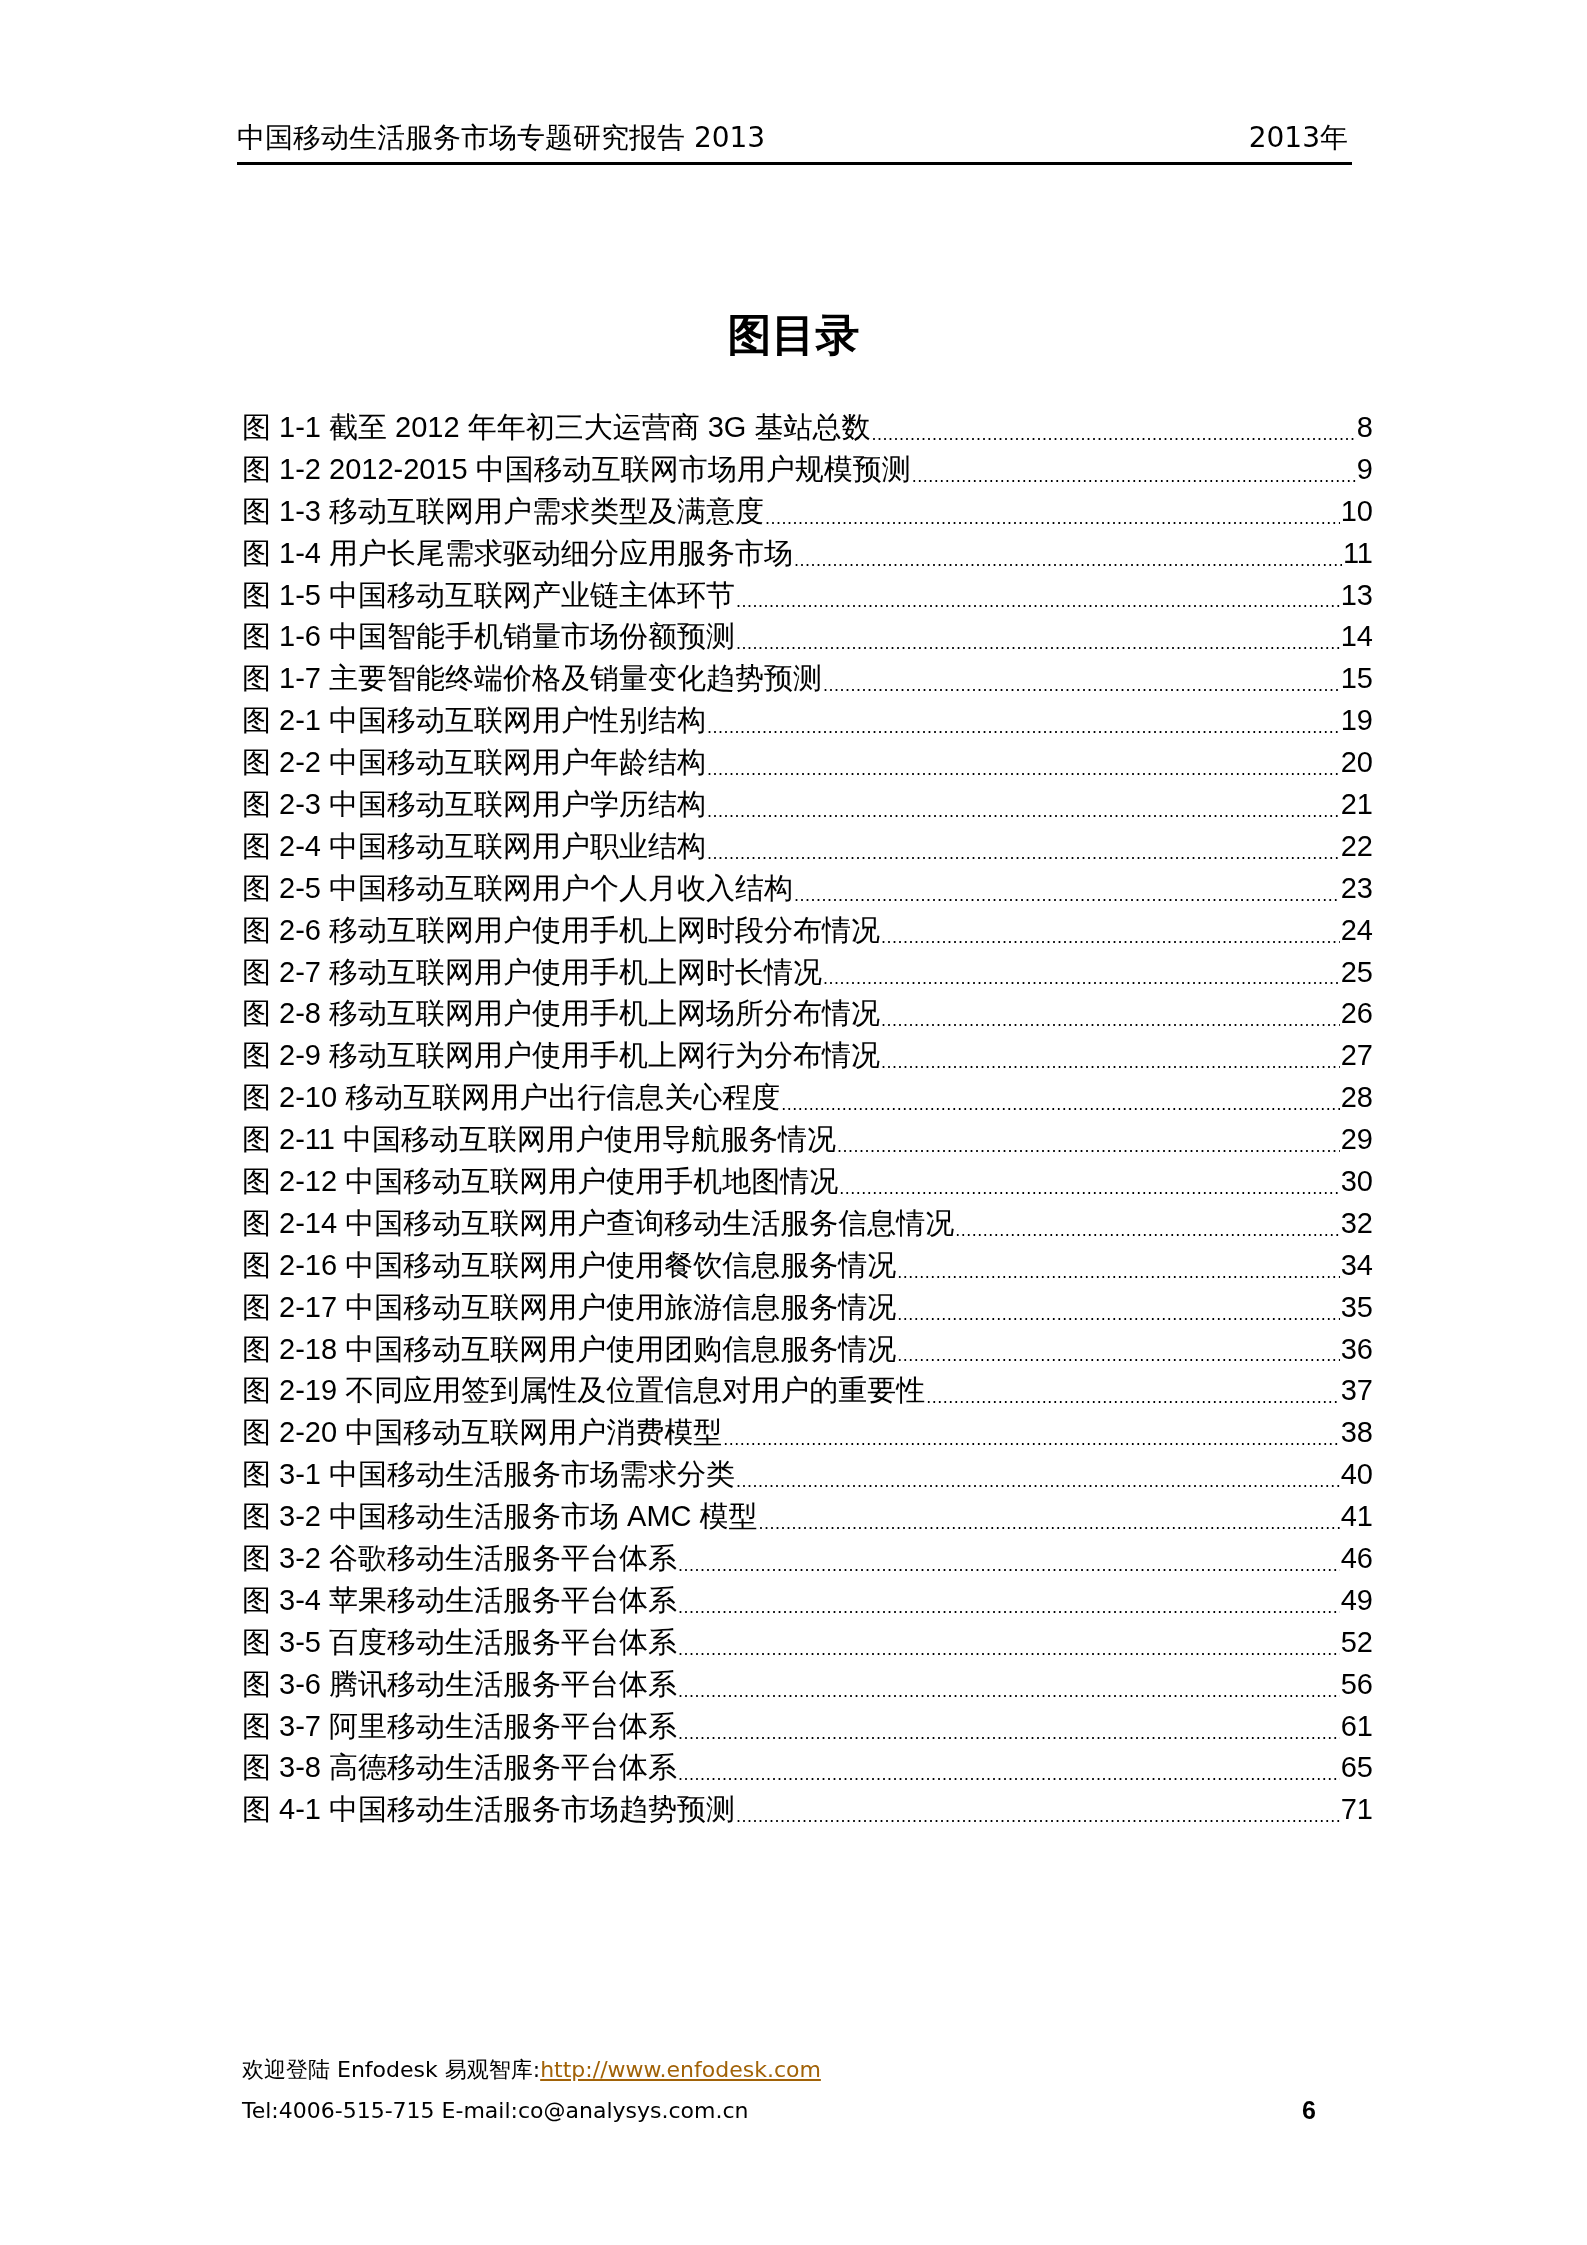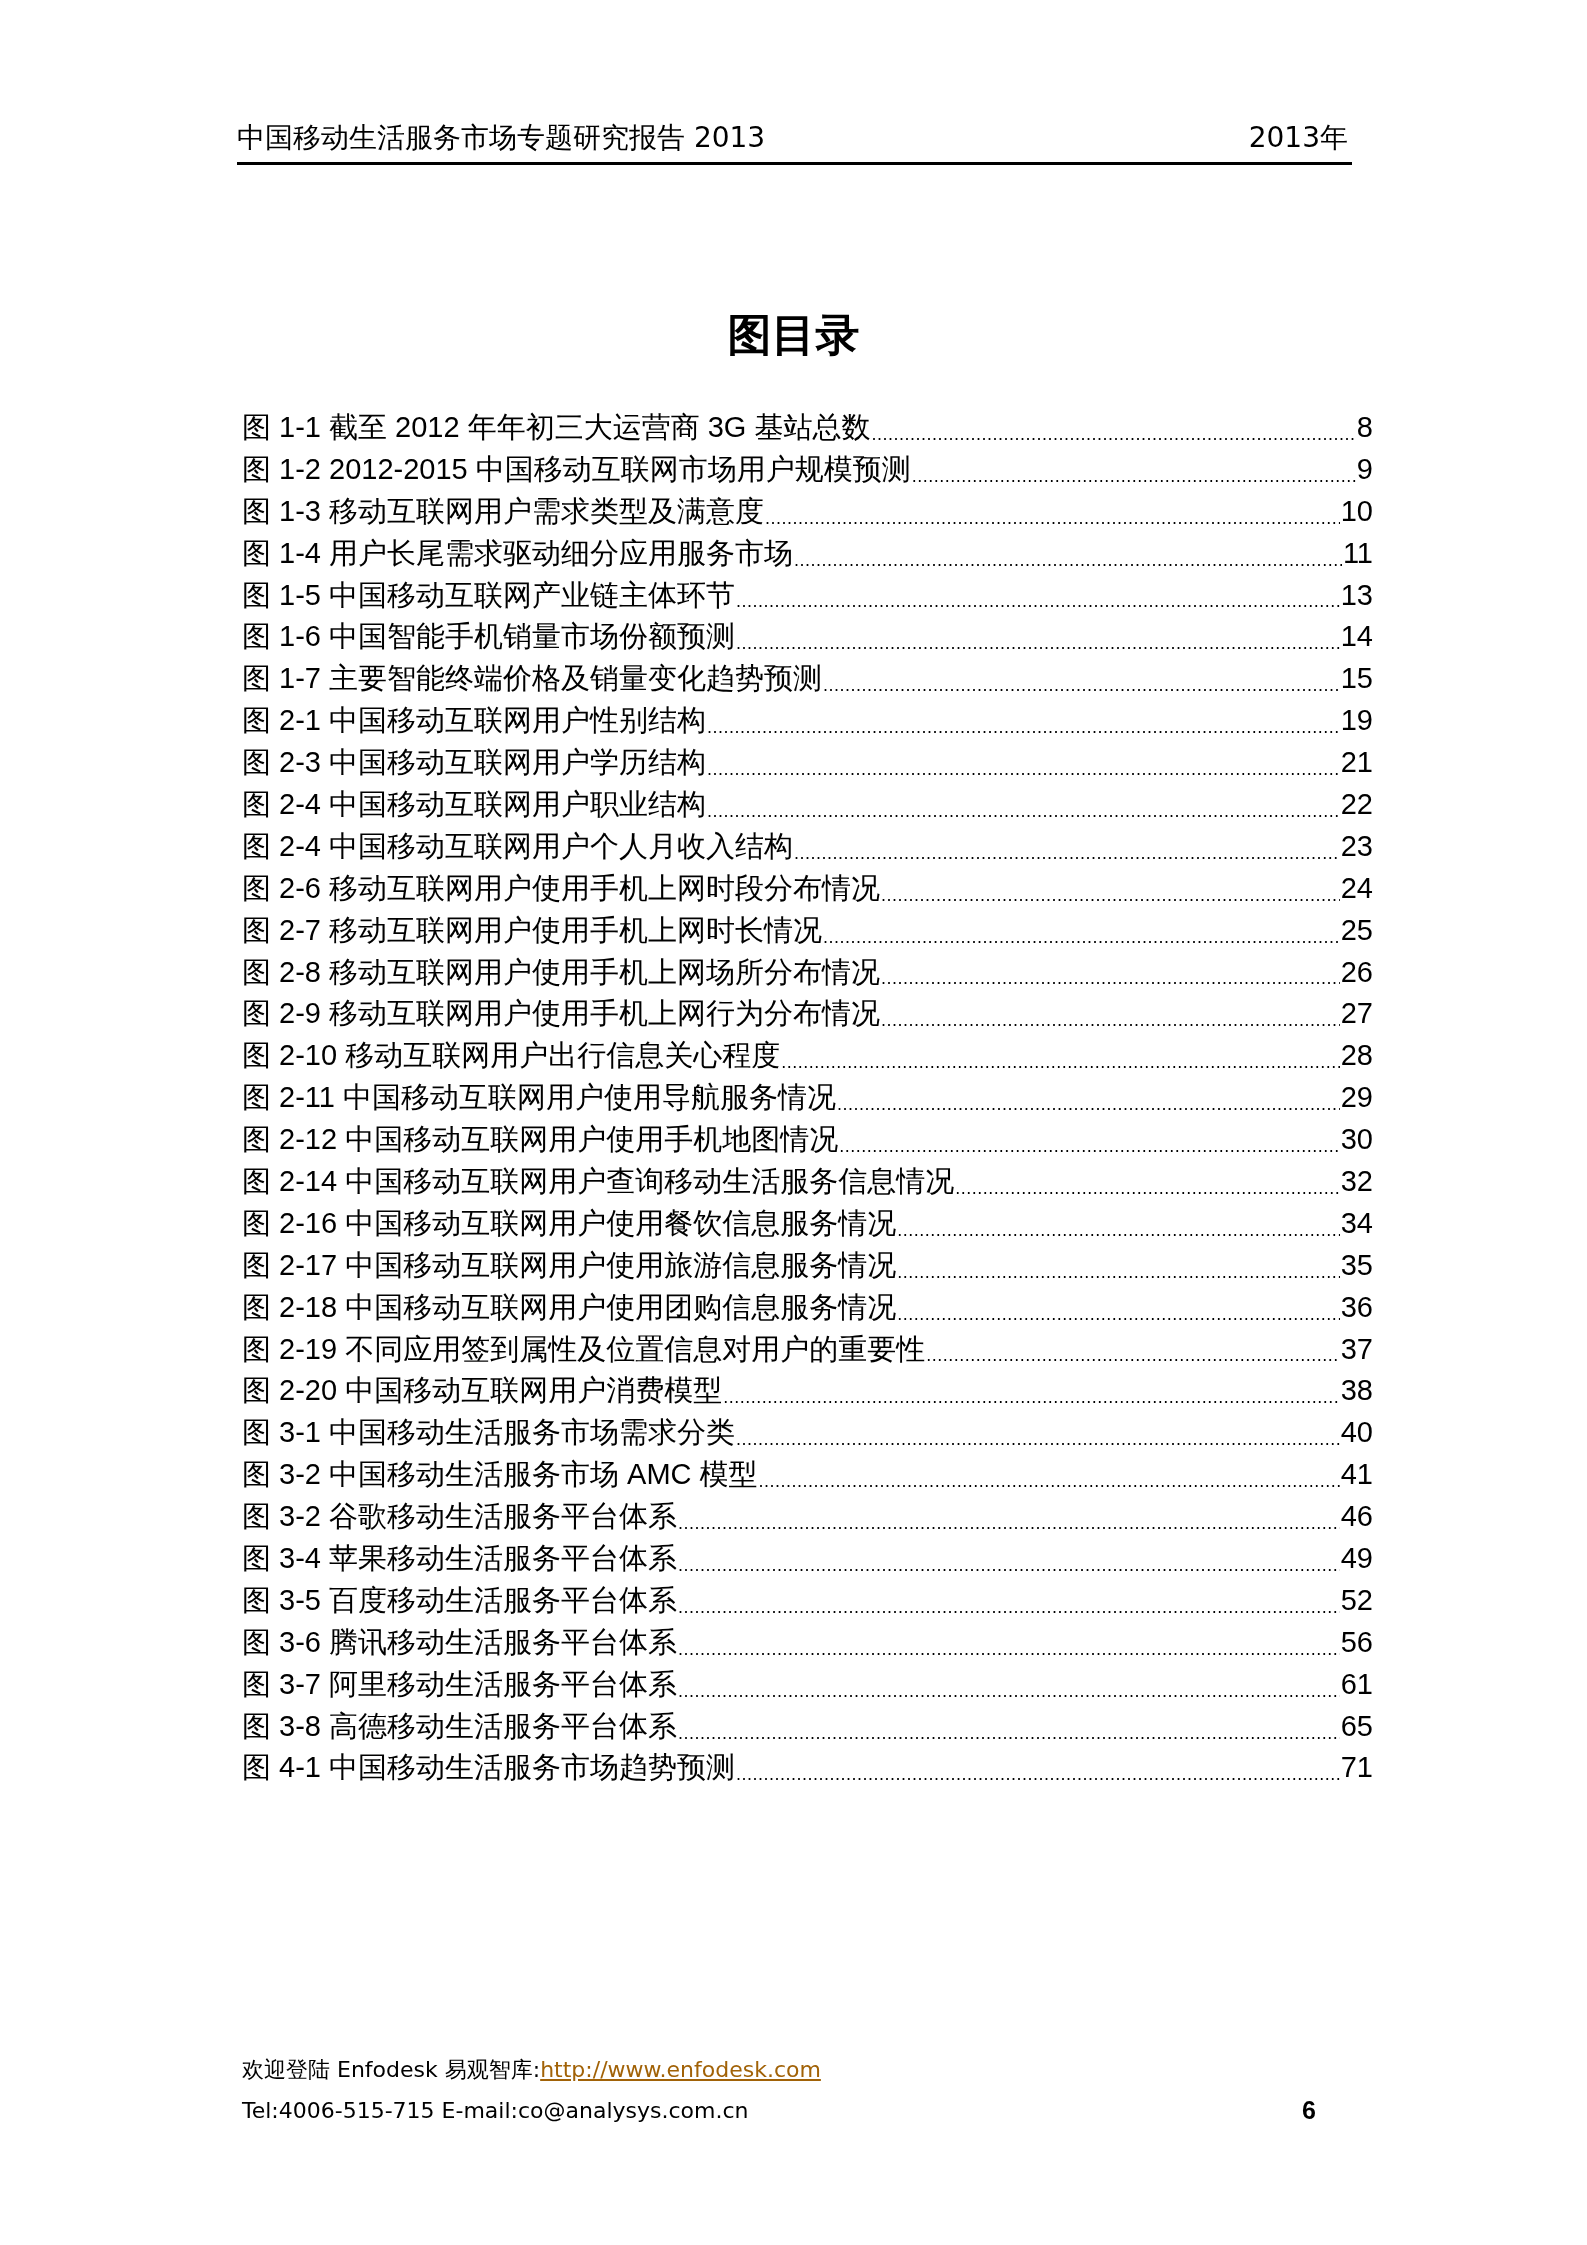--- a/index.html
+++ b/index.html
@@ -74,31 +74,36 @@
       <span class="toc-label">图 1-7  主要智能终端价格及销量变化趋势预测</span>
       <span class="toc-leader"></span>
       <span class="toc-page">15</span>
     </div>
     <div class="toc-entry">
       <span class="toc-label">图 2-1 中国移动互联网用户性别结构 </span>
       <span class="toc-leader"></span>
       <span class="toc-page">19</span>
     </div>
     <div class="toc-entry">
+      <span class="toc-label">图 2-2 中国移动互联网用户年龄结构 </span>
+      <span class="toc-leader"></span>
+      <span class="toc-page">20</span>
+    </div>
+    <div class="toc-entry">
       <span class="toc-label">图 2-3 中国移动互联网用户学历结构 </span>
       <span class="toc-leader"></span>
       <span class="toc-page">21</span>
     </div>
     <div class="toc-entry">
       <span class="toc-label">图 2-4 中国移动互联网用户职业结构 </span>
       <span class="toc-leader"></span>
       <span class="toc-page">22</span>
     </div>
     <div class="toc-entry">
-      <span class="toc-label">图 2-4 中国移动互联网用户个人月收入结构 </span>
+      <span class="toc-label">图 2-5 中国移动互联网用户个人月收入结构 </span>
       <span class="toc-leader"></span>
       <span class="toc-page">23</span>
     </div>
     <div class="toc-entry">
       <span class="toc-label">图 2-6 移动互联网用户使用手机上网时段分布情况 </span>
       <span class="toc-leader"></span>
       <span class="toc-page">24</span>
     </div>
     <div class="toc-entry">
       <span class="toc-label">图 2-7 移动互联网用户使用手机上网时长情况</span>

